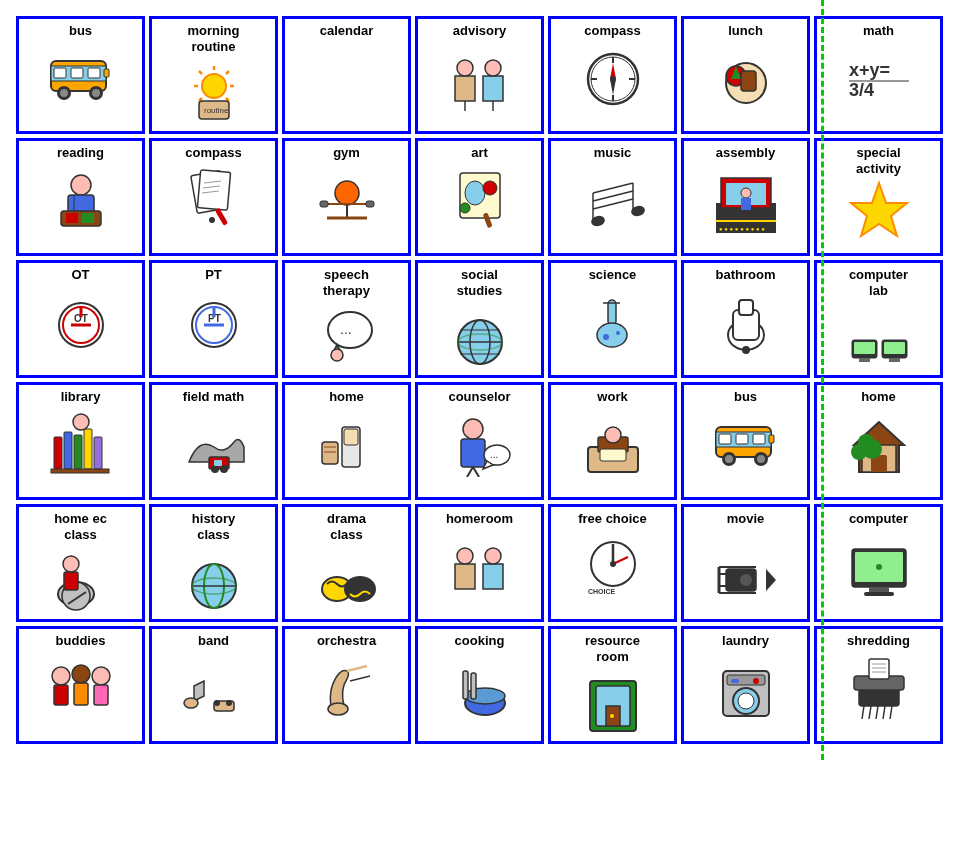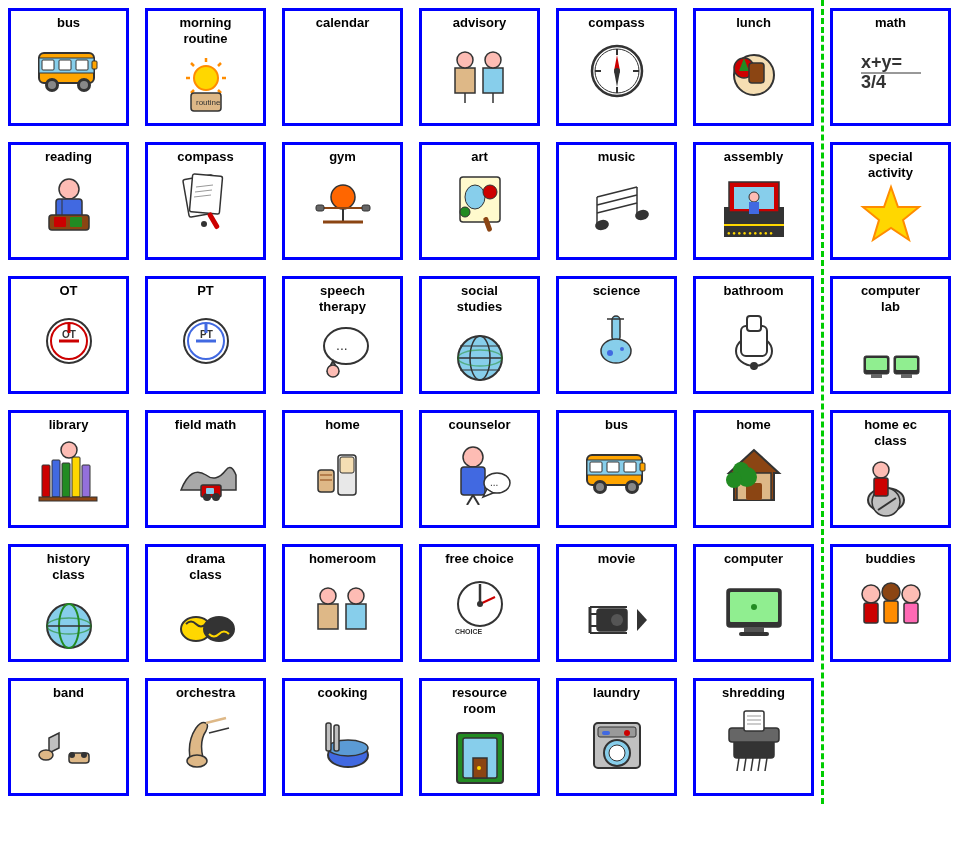--- a/index.html
+++ b/index.html
@@ -6,22 +6,22 @@
     body {
       background: white;
       font-family: Arial, sans-serif;
       width: 959px;
       min-height: 844px;
       position: relative;
     }
     .grid {
       display: grid;
       grid-template-columns: repeat(7, 1fr);
-      gap: 16px;
-      padding: 8px;
+      gap: 4px;
+      padding: 16px;
       position: relative;
     }
     .card {
       border: 3px solid blue;
       display: flex;
       flex-direction: column;
       align-items: center;
       justify-content: flex-start;
       padding: 4px 2px;
       background: white;
@@ -368,20 +368,31 @@
           <rect x="16" y="32" width="24" height="28" rx="3" fill="#4169E1" stroke="#333" stroke-width="1.5"></rect>
           <line x1="28" y1="60" x2="22" y2="70" stroke="#333" stroke-width="2"></line>
           <line x1="28" y1="60" x2="34" y2="70" stroke="#333" stroke-width="2"></line>
           <ellipse cx="52" cy="48" rx="13" ry="10" fill="white" stroke="#333" stroke-width="1.5"></ellipse>
           <polygon points="42,54 38,62 48,58" fill="white" stroke="#333" stroke-width="1.5"></polygon>
           <text x="45" y="51" font-size="10" fill="#333" font-family="Arial">...</text>
         </svg>
       </div>
     </div>
     <div class="card">
+      <div class="card-label">work</div>
+      <div class="card-icon">
+        <svg viewBox="0 0 70 70" width="70" height="70">
+          <rect x="10" y="40" width="50" height="25" rx="3" fill="#DEB887" stroke="#333" stroke-width="2"></rect>
+          <rect x="20" y="30" width="30" height="15" rx="2" fill="#8B4513" stroke="#333" stroke-width="1.5"></rect>
+          <circle cx="35" cy="28" r="8" fill="#FDBCB4" stroke="#333" stroke-width="1.5"></circle>
+          <rect x="22" y="42" width="26" height="12" rx="2" fill="#FFFACD" stroke="#333" stroke-width="1"></rect>
+        </svg>
+      </div>
+    </div>
+    <div class="card">
       <div class="card-label">bus</div>
       <div class="card-icon">
         <svg viewBox="0 0 70 70" width="70" height="70">
           <rect x="5" y="20" width="55" height="30" rx="5" fill="#FFA500" stroke="#333" stroke-width="2"></rect>
           <rect x="5" y="25" width="55" height="15" fill="#87CEEB" stroke="#333" stroke-width="1"></rect>
           <circle cx="18" cy="52" r="7" fill="#333"></circle>
           <circle cx="18" cy="52" r="4" fill="#888"></circle>
           <circle cx="50" cy="52" r="7" fill="#333"></circle>
           <circle cx="50" cy="52" r="4" fill="#888"></circle>
           <rect x="8" y="27" width="12" height="10" rx="1" fill="#fff" stroke="#333" stroke-width="1"></rect>

